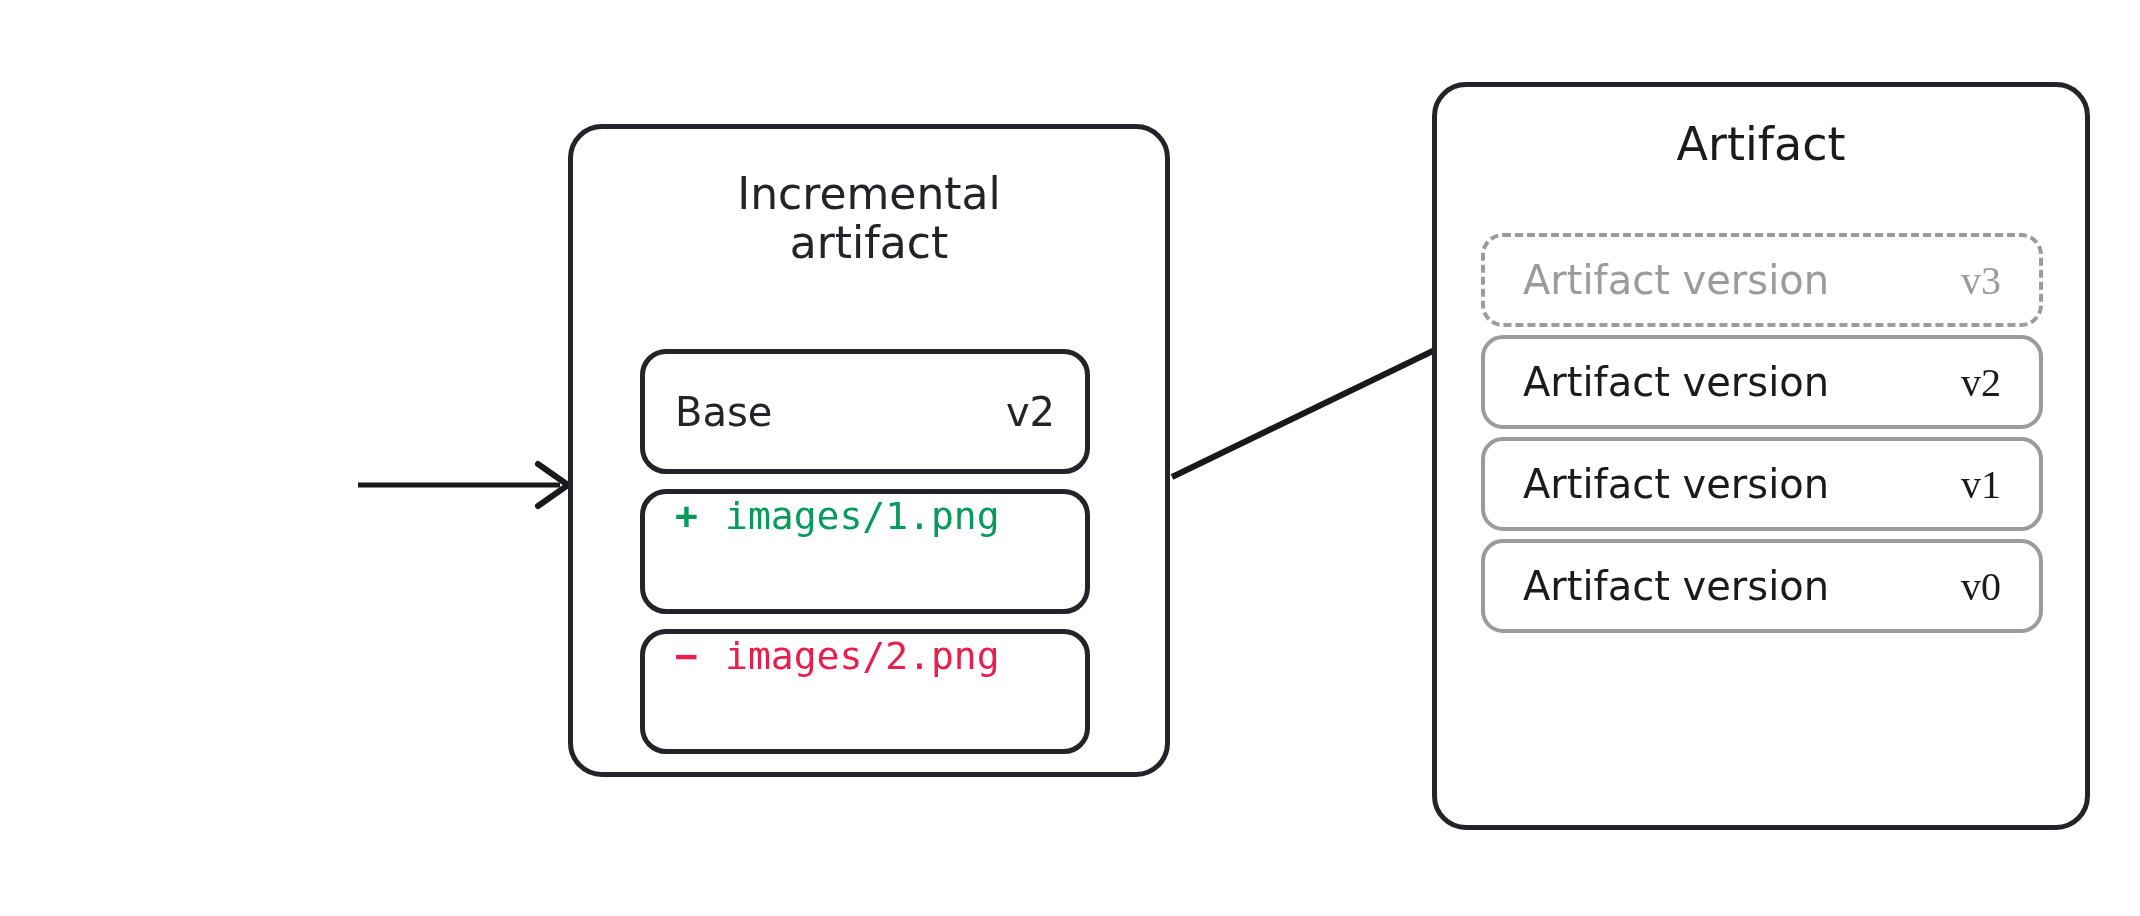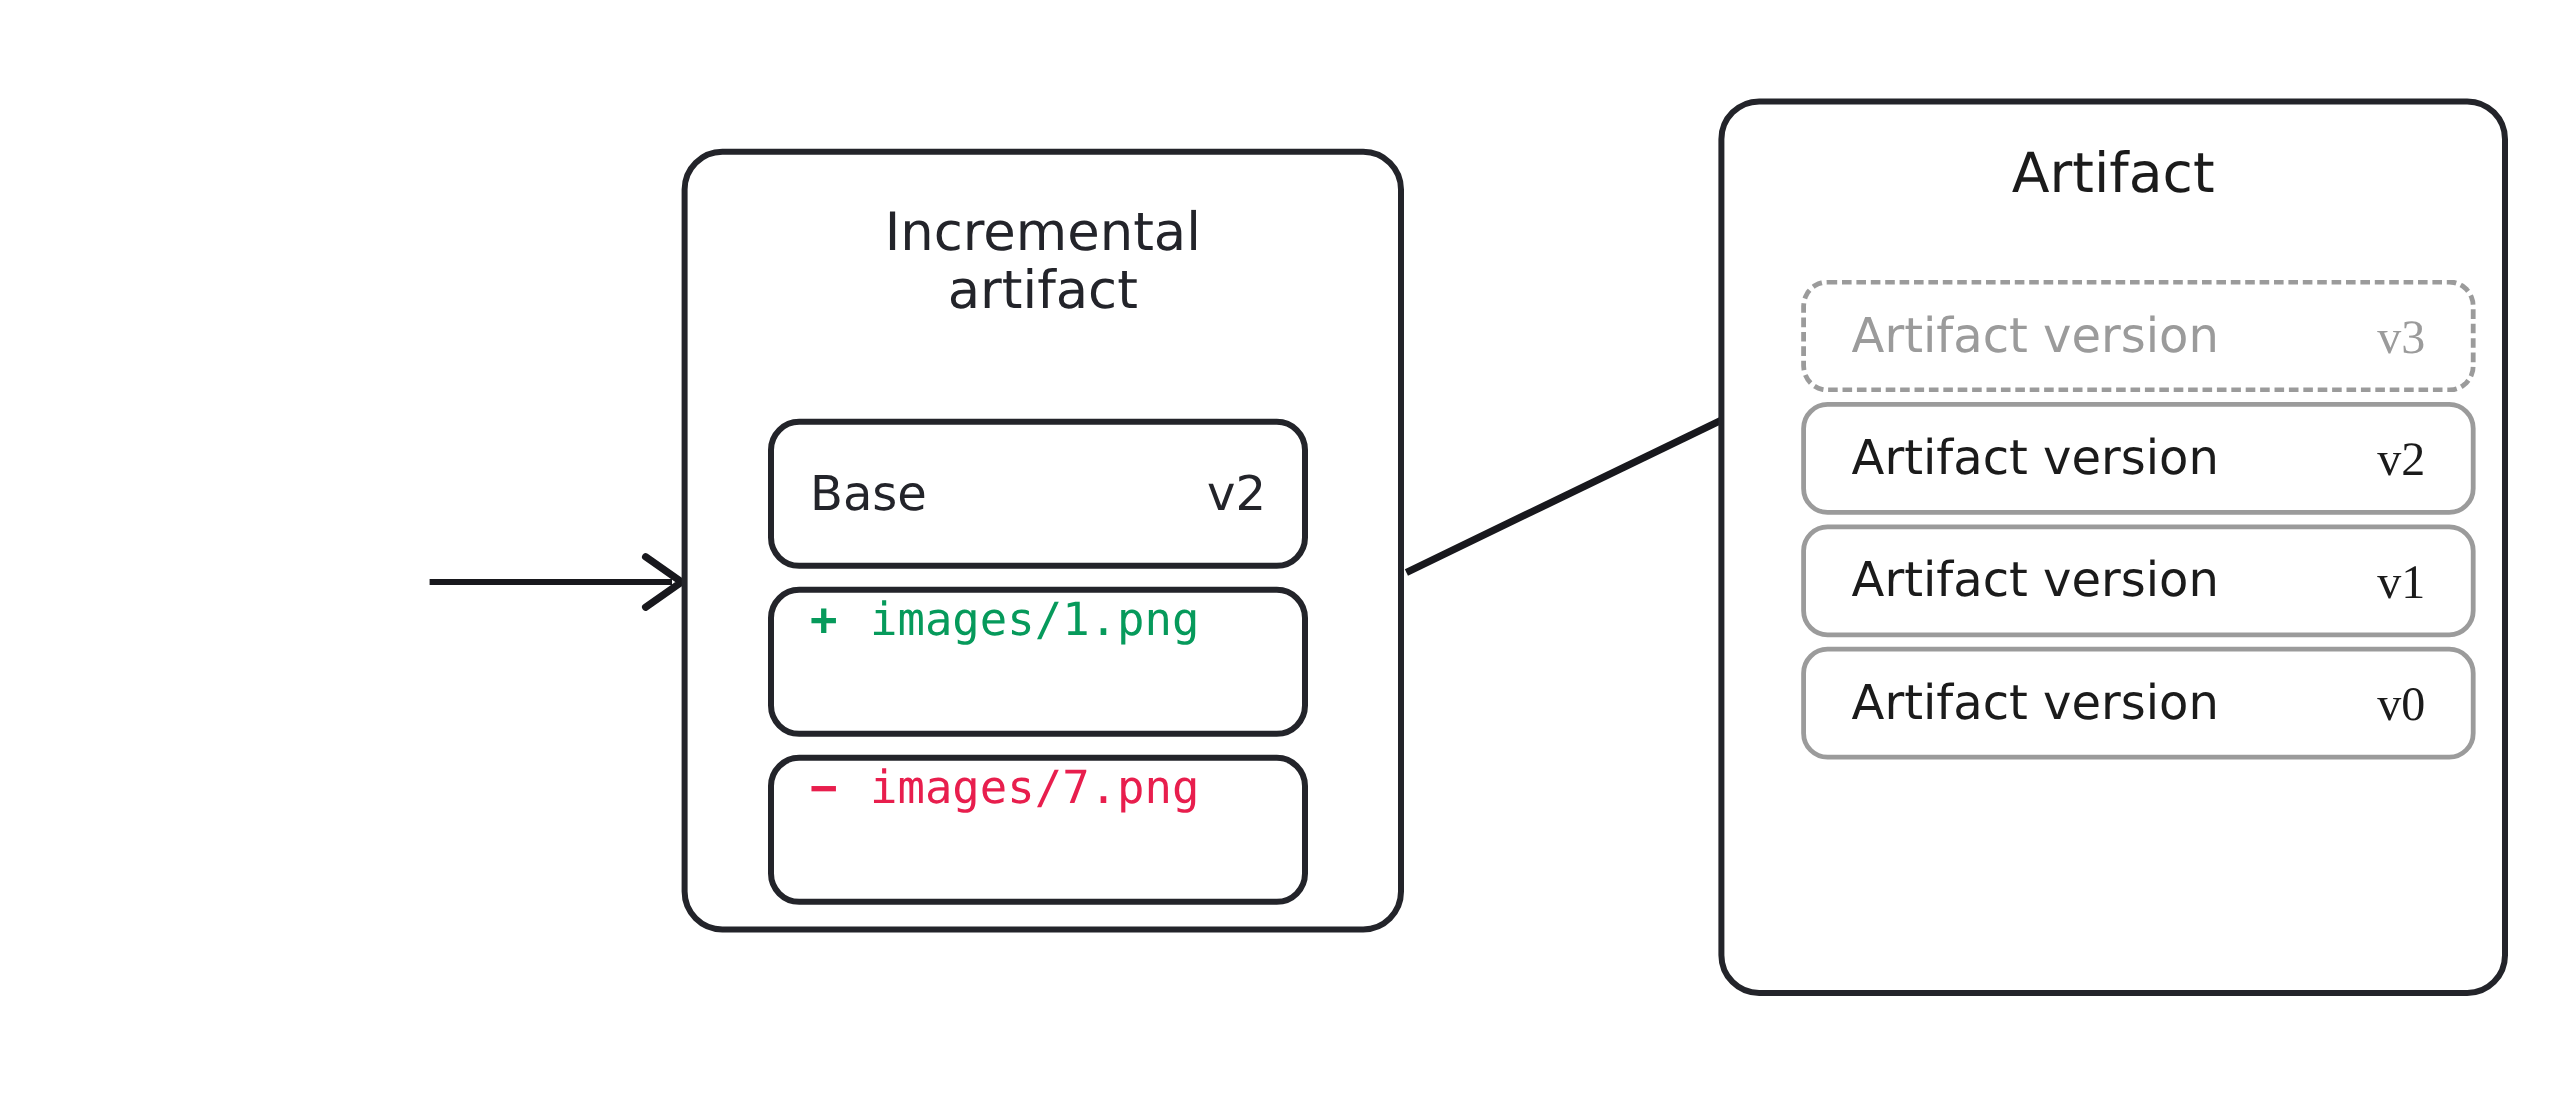--- a/index.html
+++ b/index.html
@@ -138,21 +138,21 @@
     width: 100%;
     text-align: center;
     font-family: "DejaVu Sans", sans-serif;
     font-size: 46px;
     color: #1b1b1b;
     line-height: 1.12;
   }
 
   .ver-row {
     position: absolute;
-    left: 64px;
+    left: 44px;
     width: 562px;
     height: 94px;
     box-sizing: border-box;
     border: 4px solid #9b9b9b;
     border-radius: 22px;
     background: #ffffff;
     display: flex;
     align-items: center;
     padding: 0 38px 0 38px;
   }
@@ -218,21 +218,21 @@
       <span class="base-ver">v2</span>
     </div>
 
     <div class="incr-row r1 code-row added">
       <span class="code-sign">+</span>
       <span class="code-path">images/1.png</span>
     </div>
 
     <div class="incr-row r2 code-row removed">
       <span class="code-sign">−</span>
-      <span class="code-path">images/7.png</span>
+      <span class="code-path">images/2.png</span>
     </div>
   </div>
 
   <div class="node artifact-node">
     <div class="artifact-title">Artifact</div>
 
     <div class="ver-row v3 pending">
       <span class="ver-name">Artifact version</span>
       <span class="ver-tag">v3</span>
     </div>

